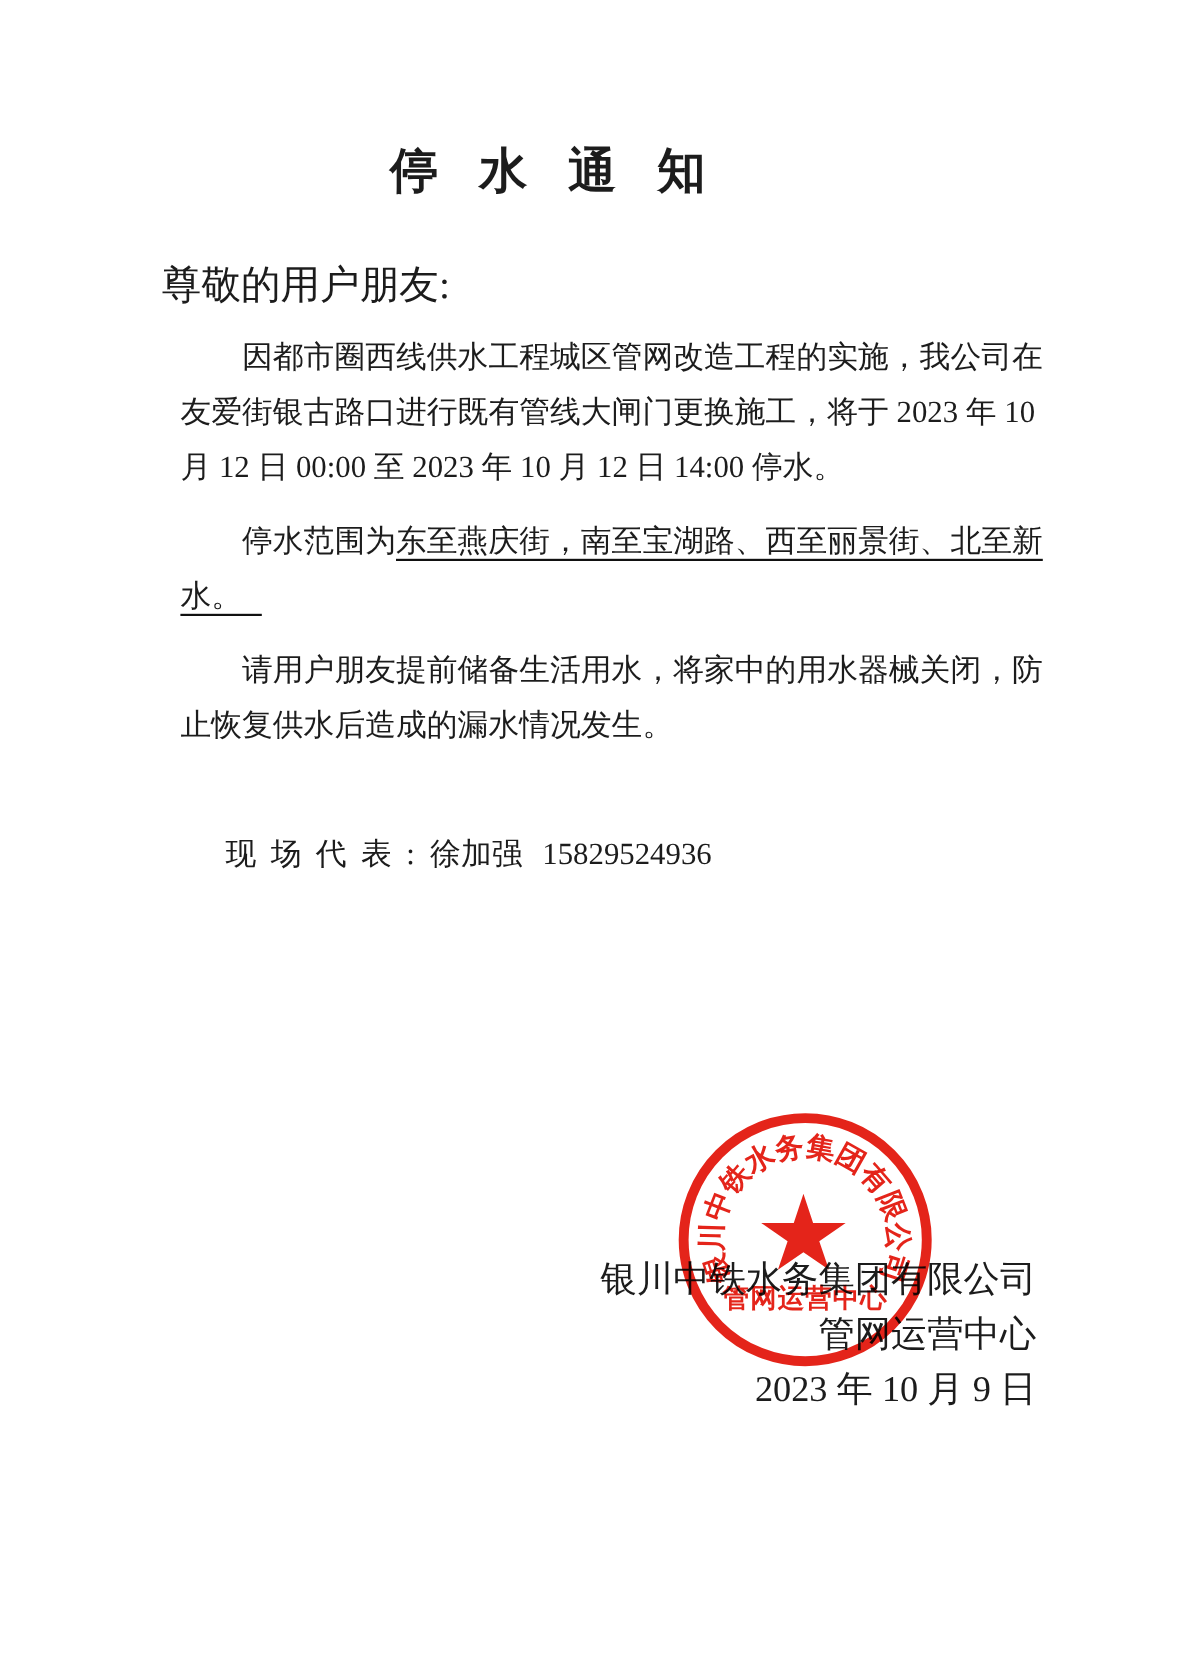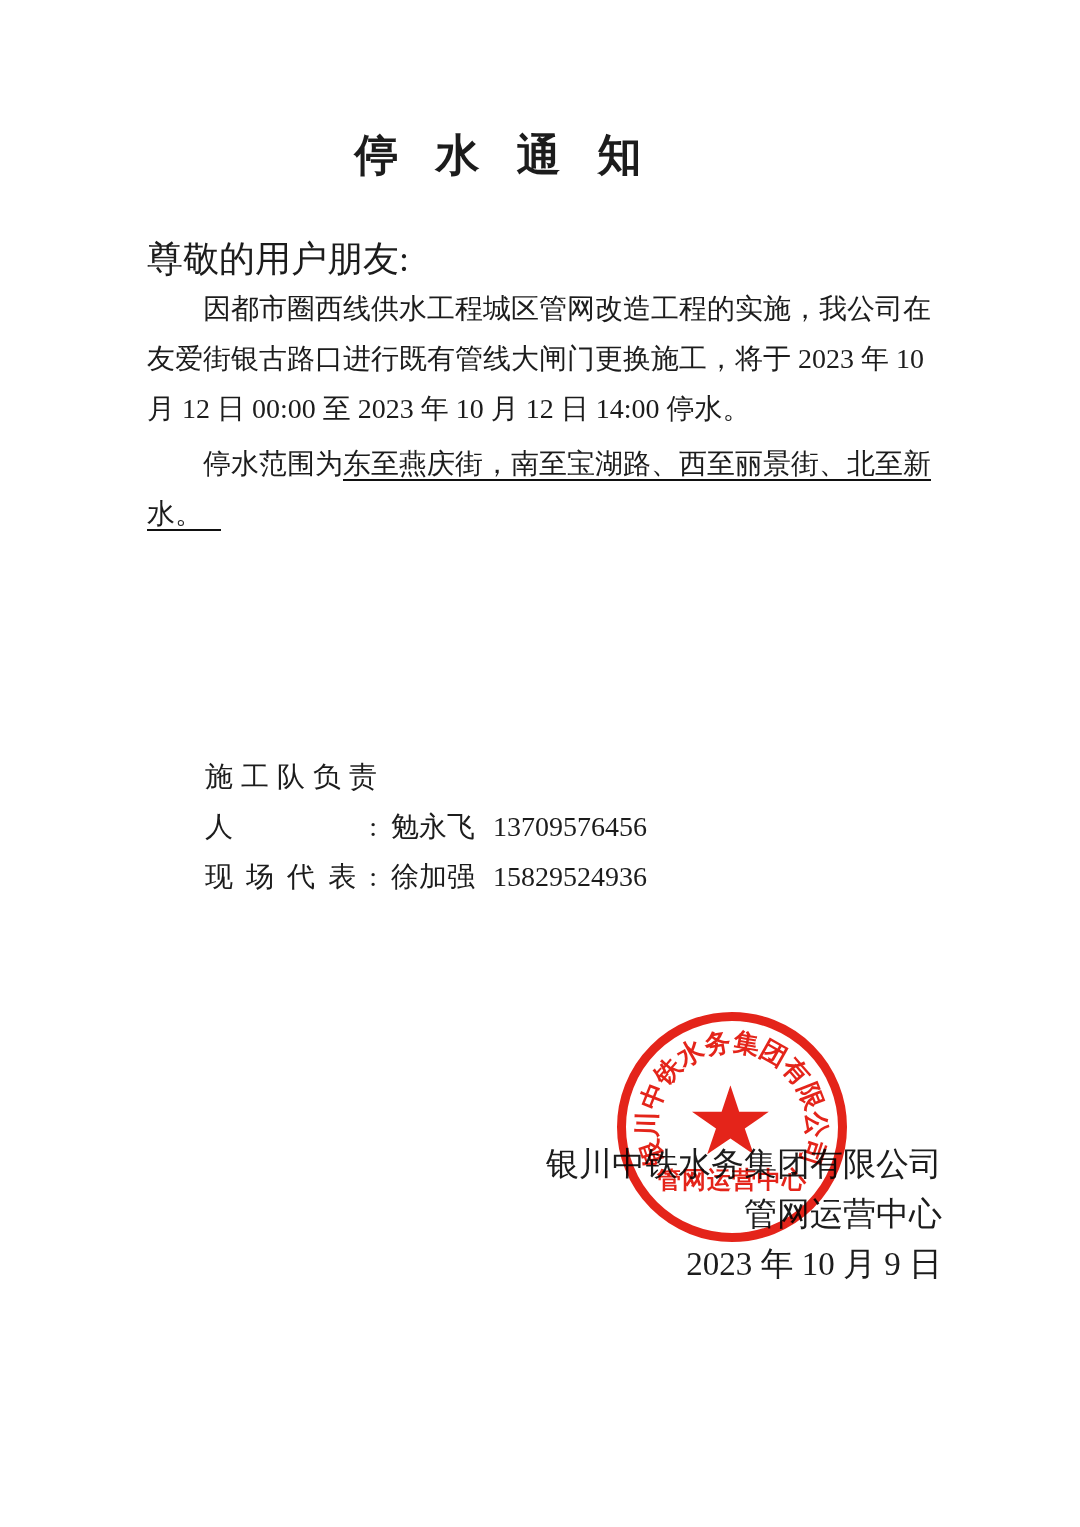--- a/index.html
+++ b/index.html
@@ -38,21 +38,21 @@
   }
 
   .body-text {
     position: absolute;
     top: 284px;
     left: 147px;
     width: 800px;
     font-size: 28px;
     line-height: 50px;
   }
-  .para { margin: 0; }
+  .para { margin: 17px; }
   .para + .para { margin-top: 5px; }
   .line { white-space: nowrap; }
   .indent { text-indent: 2em; }
 
   .ul {
     border-bottom: 2px solid #111;
     padding-bottom: 0;
   }
   .ul-tail { padding-right: 18px; }
 
@@ -148,25 +148,28 @@
       <div class="line indent">因都市圈西线供水工程城区管网改造工程的实施，我公司在</div>
       <div class="line">友爱街银古路口进行既有管线大闸门更换施工，将于 2023 年 10</div>
       <div class="line">月 12 日 00:00 至 2023 年 10 月 12 日 14:00 停水。</div>
     </div>
 
     <div class="para">
       <div class="line indent"><span>停水范围为</span><span class="ul">东至燕庆街，南至宝湖路、西至丽景街、北至新</span></div>
       <div class="line"><span class="ul ul-tail">水。</span></div>
     </div>
 
+    <div class="para">
+      <div class="line indent">请用户朋友提前储备生活用水，将家中的用水器械关闭，防</div>
+      <div class="line">止恢复供水后造成的漏水情况发生。</div>
+    </div>
 
   </div>
 
   <div class="contacts">
-    <div class="line"><span class="c-label">施工队负责人:</span><span class="c-name">勉永飞</span><span class="c-phone">13709576456</span></div>
     <div class="line"><span class="c-label">现场代表:</span><span class="c-name">徐加强</span><span class="c-phone">15829524936</span></div>
   </div>
 
   <div class="signature">
     <div class="line">银川中铁水务集团有限公司</div>
     <div class="line">管网运营中心</div>
     <div class="line">2023 年 10 月 9 日</div>
   </div>
 
   <div class="seal">

